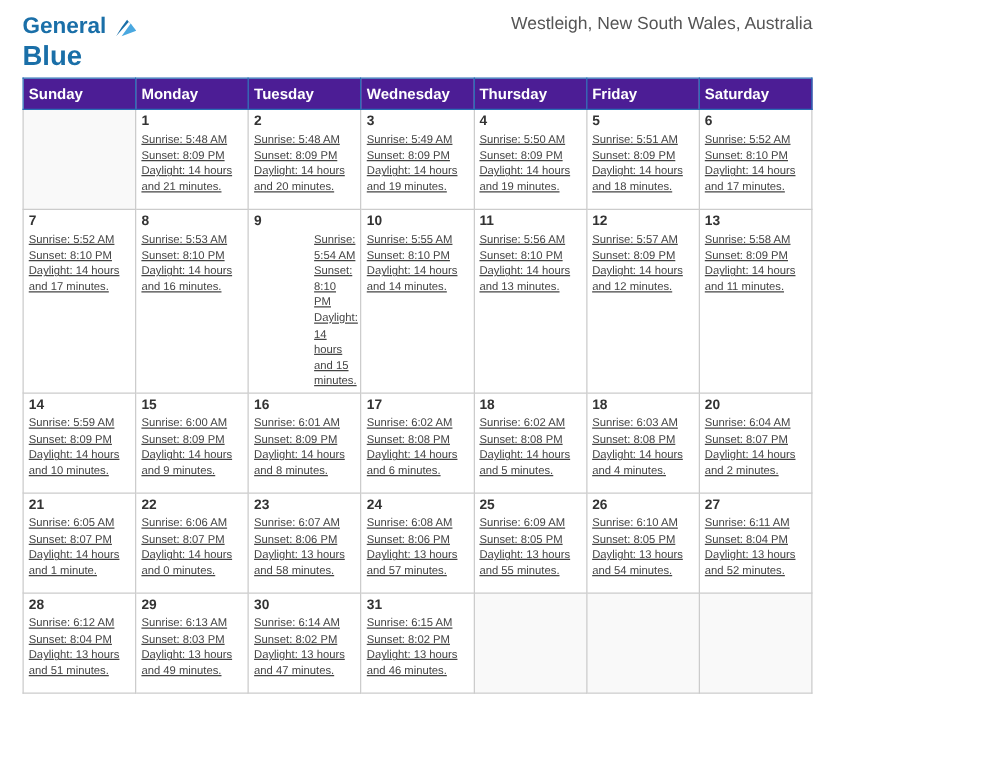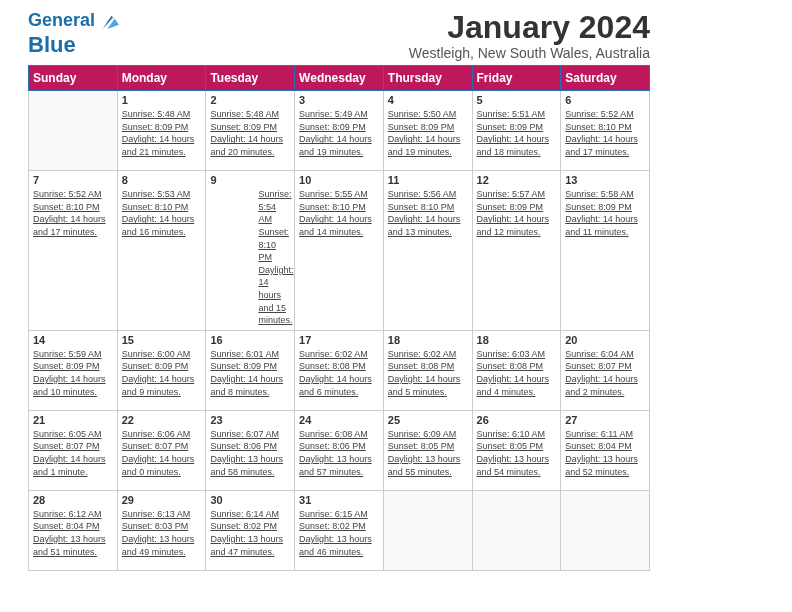--- a/index.html
+++ b/index.html
@@ -5,21 +5,21 @@
     * { box-sizing: border-box; margin: 0; padding: 0; }
     body {
       font-family: Arial, sans-serif;
       background: #fff;
       width: 792px;
       height: 612px;
       overflow: hidden;
     }
     .container {
       width: 664px;
-      padding: 10px 14px 6px 28px;
+      padding: 10px 14px 6px 18px;
     }
     .header-top {
       display: flex;
       justify-content: space-between;
       align-items: flex-start;
       margin-bottom: 4px;
     }
     .logo {
       display: flex;
       align-items: center;
@@ -50,21 +50,21 @@
     .location {
       font-size: 14px;
       color: #555;
     }
     table {
       width: 100%;
       border-collapse: collapse;
       table-layout: fixed;
     }
     thead tr th {
-      background-color: #be185d;
+      background-color: #4c1d95;
       color: #fff;
       font-size: 12px;
       font-weight: bold;
       padding: 5px 4px;
       text-align: left;
       border: 1px solid #2a6db5;
     }
     tbody tr td {
       border: 1px solid #ccc;
       vertical-align: top;
@@ -102,21 +102,20 @@
           </span>
           <svg class="logo-icon" viewBox="0 0 30 30">
             <polygon points="8,26 22,10 28,18 20,8 14,16" fill="#1a6fa8"></polygon>
             <polygon points="14,26 24,12 30,20" fill="#4aa8e0"></polygon>
           </svg>
         </div>
         <div style="font-size:22px;font-weight:bold;color:#1a6fa8;">Blue</div>
       </div>
     </div>
     <div class="title-block">
-      <div class="month-title">January 2024</div>
       <div class="location">Westleigh, New South Wales, Australia</div>
     </div>
   </div>
 
   <table>
     <thead>
       <tr>
       <th>Sunday</th>
           <th>Monday</th>
           <th>Tuesday</th>

